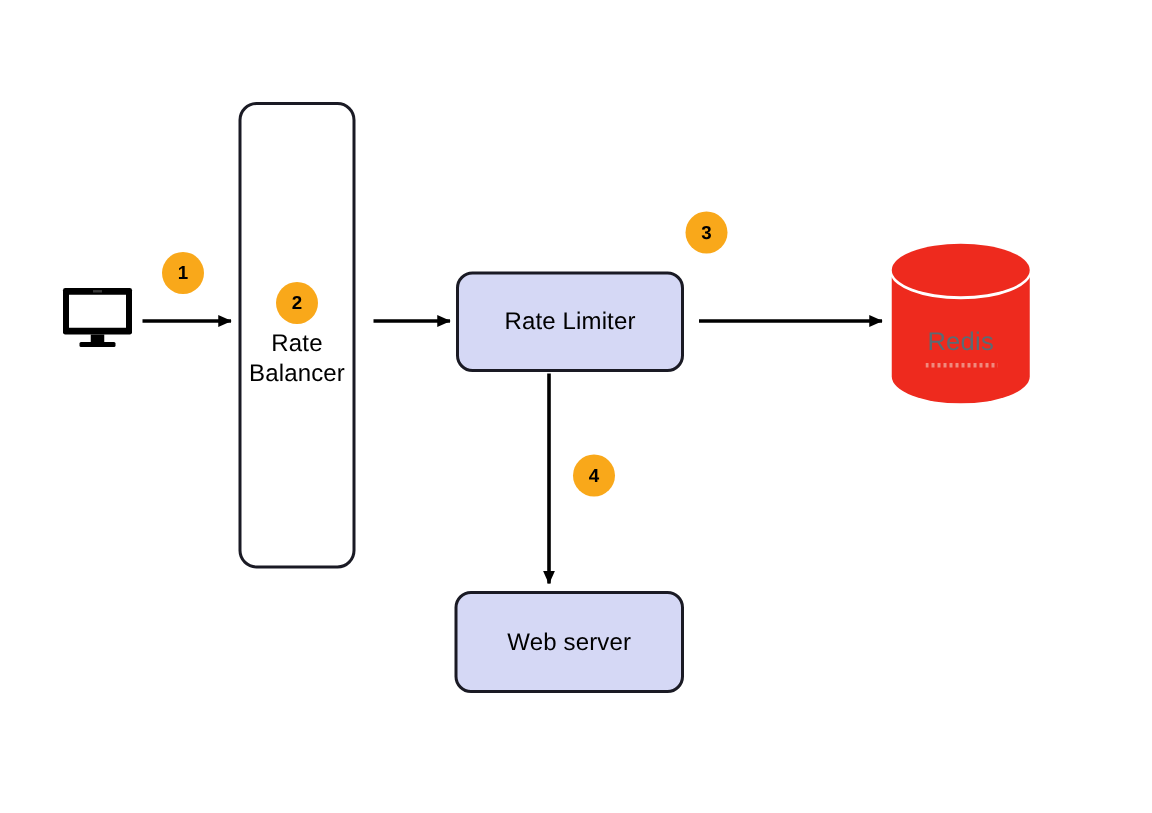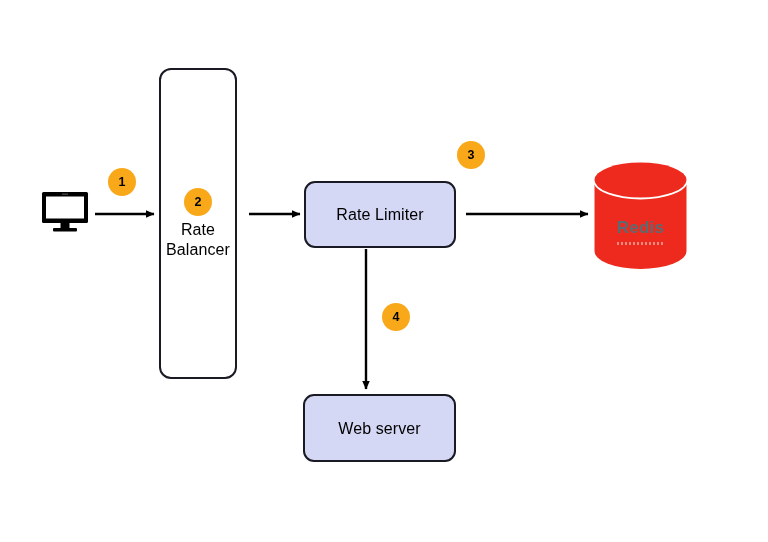--- a/index.html
+++ b/index.html
@@ -136,21 +136,21 @@
     width: 93px;
     height: 107px;
   }
   .redis-wordmark {
     position: absolute;
     left: 0;
     top: 56px;
     width: 93px;
     text-align: center;
     font-size: 17px;
-    font-weight: 700;
+    font-weight: 400;
     color: #5b6b73;
     letter-spacing: 0.2px;
     pointer-events: none;
   }
   .redis-underline {
     position: absolute;
     left: 23px;
     top: 80px;
     width: 48px;
     height: 3px;

